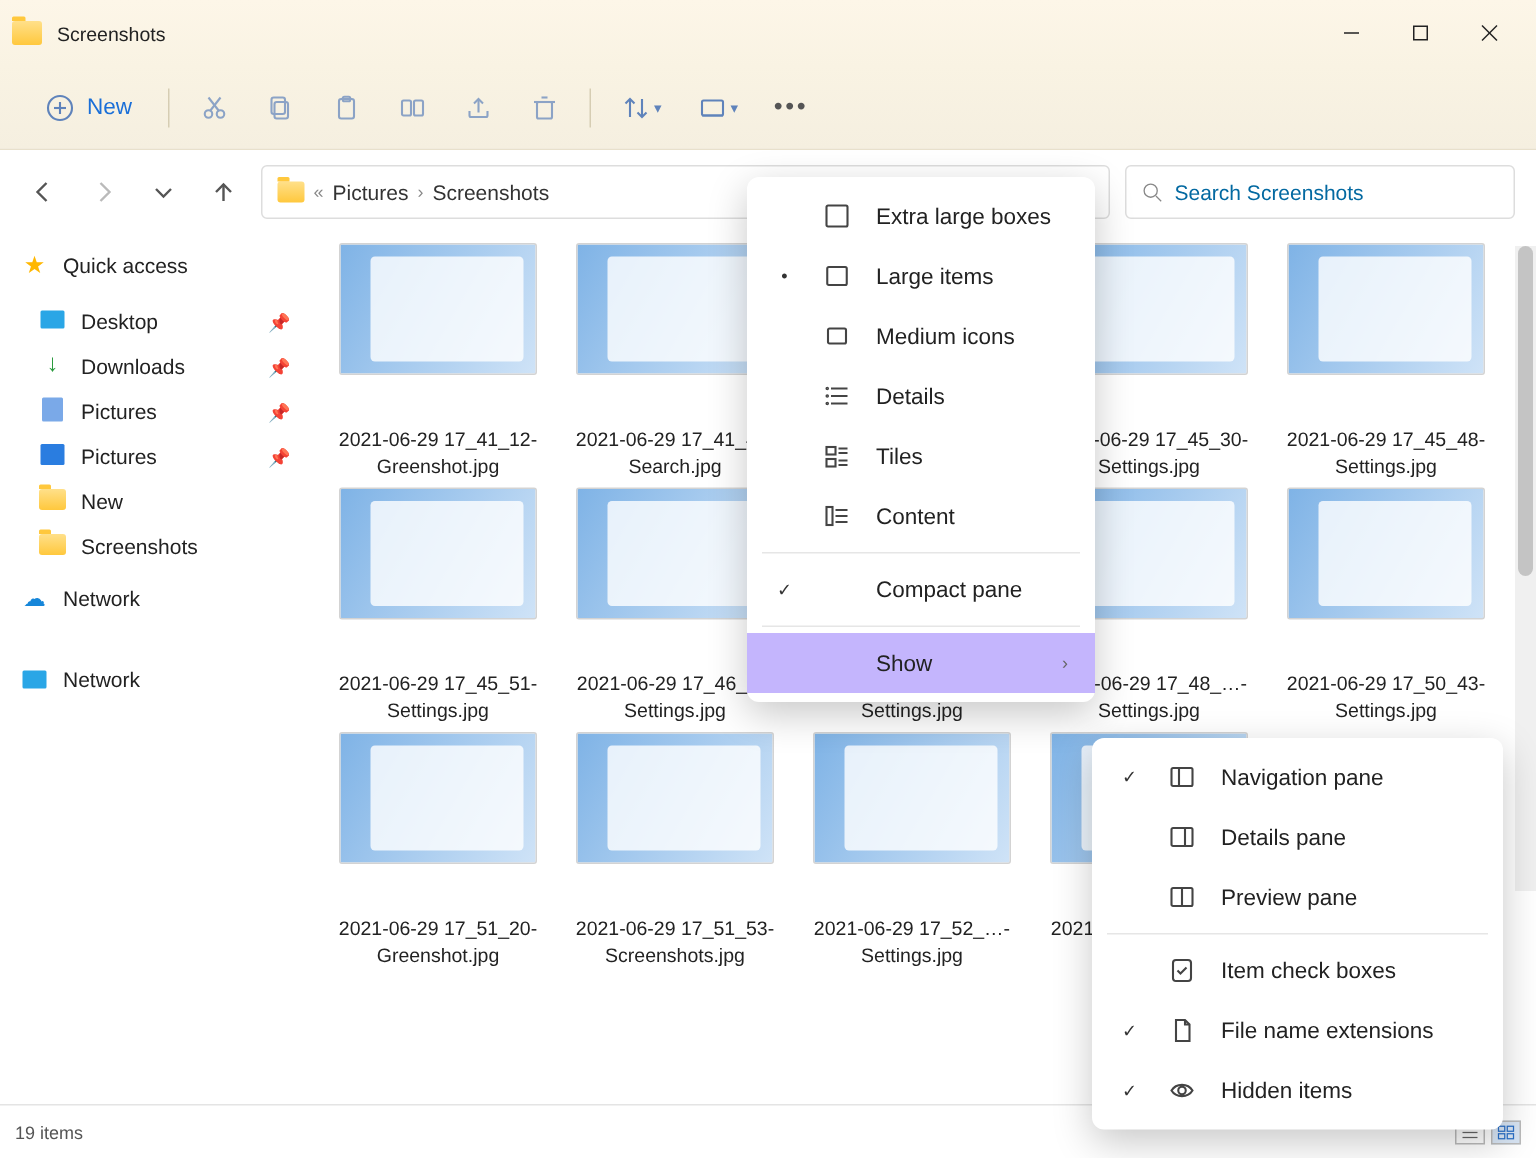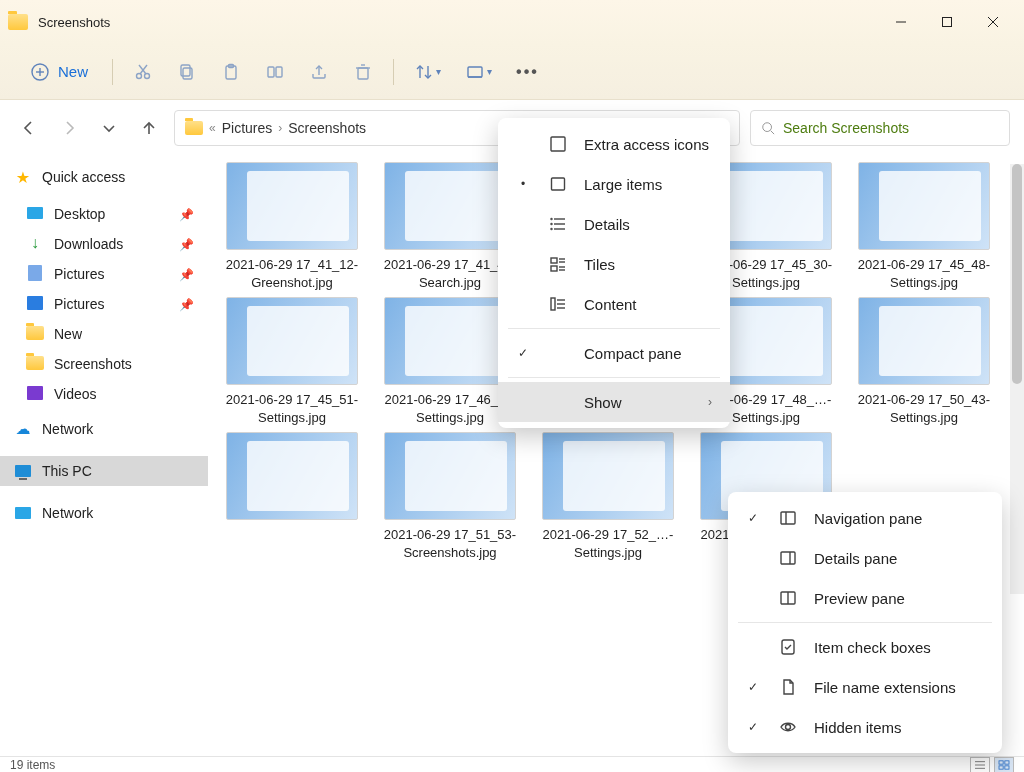--- a/index.html
+++ b/index.html
@@ -47,35 +47,35 @@
 .ic-pic { width:16px; height:14px; background:#2a7de0; border-radius:1px;}
 .ic-mus { width:15px; height:15px; background:#e05a2a; border-radius:50%;}
 .ic-vid { width:16px; height:14px; background:#7a3ad0; border-radius:1px;}
 .ic-cloud { color:#1686d9; font-size:15px;}
 .ic-pc { width:16px; height:12px; background:#1f8dd6; border-radius:1px; position:relative;}
 .ic-pc::after{content:"";position:absolute;bottom:-3px;left:4px;width:8px;height:2px;background:#666;}
 .ic-net { width:16px; height:12px; background:#2aa6e6; border-radius:1px; position:relative;}
 
 .grid { flex:1; padding: 6px 10px; overflow:hidden; position:relative;}
 .items { display:flex; flex-wrap:wrap; gap: 6px 10px; align-content:flex-start;}
-.cell { width:148px; display:flex; flex-direction:column; align-items:center;}
+.cell { width:148px; display:flex; flex-direction:column; align-items:center;gap:28px;}
 .thumb { width:132px; height:88px; background: linear-gradient(120deg,#7fb3e6,#cfe3f7); border:1px solid #d3d3d3; border-radius:2px; position:relative; overflow:hidden;}
 .thumb::after{content:"";position:absolute;inset:8px 8px 8px 20px;background:rgba(255,255,255,.8);border-radius:3px;}
 .cap { font-size:13px; color:#222; text-align:center; line-height:1.35; margin-top:6px; width:140px; word-wrap:break-word;}
 
 .scroll { position:absolute; right:0; top:164px; width:14px; height:430px; background:#f0f0f0;}
 .scroll .th { position:absolute; top:0; left:2px; width:10px; height:220px; background:#c4c4c4; border-radius:5px;}
 
-.status { position:absolute; bottom:0; left:0; right:0; height:16px; border-top:1px solid #e4e4e4; font-size:12px; color:#555; display:flex; align-items:center; padding:0 10px;}
+.status { position:absolute; bottom:0; left:0; right:0; height:36px; border-top:1px solid #e4e4e4; font-size:12px; color:#555; display:flex; align-items:center; padding:0 10px;}
 .status .modes { margin-left:auto; display:flex; gap:4px;}
 .status .mbtn { width:20px; height:16px; border:1px solid #bbb; display:flex; align-items:center; justify-content:center;}
 
 .menu { position:absolute; background:#fff; border-radius:8px; box-shadow: 0 8px 26px rgba(0,0,0,.22); padding:6px 0; font-size:15px; color:#222;}
 .menu .mi { height:40px; display:flex; align-items:center; padding: 0 18px 0 16px; gap:16px;}
-.menu .mi:hover,.menu .mi.hov { background:#e5e5e5;}
+.menu .mi:hover,.menu .mi.hov { background:#c4b5fd;}
 .menu .mark { width:18px; display:flex; justify-content:center; color:#333; font-size:12px;}
 .menu .mic { width:20px; display:flex; justify-content:center; color:#444;}
 .menu .arrow { margin-left:auto; color:#666; font-size:12px;}
 .menu .sep { height:1px; background:#e6e6e6; margin:4px 10px;}
 .menu svg { width:18px; height:18px; stroke:#444; stroke-width:1.4; fill:none;}
 
 #view-menu { left:498px; top:118px; width:232px; }
 #show-menu { left:728px; top:492px; width:274px; }
 </style>
 </head>
@@ -203,21 +203,21 @@
     <span class="chev">«</span>
     <span>Pictures</span>
     <span class="chev">›</span>
     <span>Screenshots</span>
   </div>
   <div class="search">
     <svg viewBox="0 0 16 16" style="width:14px;height:14px;stroke:#888;fill:none">
         <circle cx="7" cy="7" r="5"></circle>
         <line x1="11" y1="11" x2="15" y2="15"></line>
       </svg>
-    <span style="color:#4d7c0f">Search Screenshots</span>
+    <span style="color:#0369a1">Search Screenshots</span>
   </div>
 </div>
 
 <div class="body">
   <div class="sidebar">
     <div class="sb-item">
         <span class="ic ic-star">★</span>
         <span>Quick access</span>
       </div>
     <div class="sb-item sb-sub">
@@ -251,38 +251,26 @@
           <span class="ic-folder"></span>
         </span>
         <span>New</span>
       </div>
     <div class="sb-item sb-sub">
         <span class="ic">
           <span class="ic-folder"></span>
         </span>
         <span>Screenshots</span>
       </div>
-    <div class="sb-item sb-sub">
-        <span class="ic">
-          <span class="ic-vid"></span>
-        </span>
-        <span>Videos</span>
-      </div>
     <div class="sb-gap"></div>
     <div class="sb-item">
         <span class="ic ic-cloud">☁</span>
         <span>Network</span>
       </div>
     <div class="sb-gap"></div>
-    <div class="sb-item sel">
-        <span class="ic">
-          <span class="ic-pc"></span>
-        </span>
-        <span>This PC</span>
-      </div>
     <div class="sb-gap"></div>
     <div class="sb-item">
         <span class="ic">
           <span class="ic-net"></span>
         </span>
         <span>Network</span>
       </div>
   </div>
 
   <div class="grid">
@@ -322,20 +310,21 @@
         <div class="cell">
           <div class="thumb"></div>
           <div class="cap">2021-06-29 17_48_…-Settings.jpg</div>
         </div>
         <div class="cell">
           <div class="thumb"></div>
           <div class="cap">2021-06-29 17_50_43-Settings.jpg</div>
         </div>
         <div class="cell">
           <div class="thumb"></div>
+          <div class="cap">2021-06-29 17_51_20-Greenshot.jpg</div>
         </div>
         <div class="cell">
           <div class="thumb"></div>
           <div class="cap">2021-06-29 17_51_53-Screenshots.jpg</div>
         </div>
         <div class="cell">
           <div class="thumb"></div>
           <div class="cap">2021-06-29 17_52_…-Settings.jpg</div>
         </div>
         <div class="cell">
@@ -373,30 +362,39 @@
 
 <div id="view-menu" class="menu">
   <div id="vm-list">
       <div class="mi">
         <span class="mark"></span>
         <span class="mic">
           <svg viewBox="0 0 18 18">
             <rect x="2" y="2" width="14" height="14" rx="1"></rect>
           </svg>
         </span>
-        <span>Extra access icons</span>
+        <span>Extra large boxes</span>
       </div>
       <div class="mi">
         <span class="mark">•</span>
         <span class="mic">
           <svg viewBox="0 0 18 18">
             <rect x="2.5" y="3" width="13" height="12" rx="1"></rect>
           </svg>
         </span>
         <span>Large items</span>
+      </div>
+      <div class="mi">
+        <span class="mark"></span>
+        <span class="mic">
+          <svg viewBox="0 0 18 18">
+            <rect x="3" y="4" width="12" height="10" rx="1"></rect>
+          </svg>
+        </span>
+        <span>Medium icons</span>
       </div>
       <div class="mi">
         <span class="mark"></span>
         <span class="mic">
           <svg viewBox="0 0 18 18">
             <line x1="5" y1="4" x2="16" y2="4"></line>
             <line x1="5" y1="9" x2="16" y2="9"></line>
             <line x1="5" y1="14" x2="16" y2="14"></line>
             <circle cx="2.5" cy="4" r="0.5"></circle>
             <circle cx="2.5" cy="9" r="0.5"></circle>

